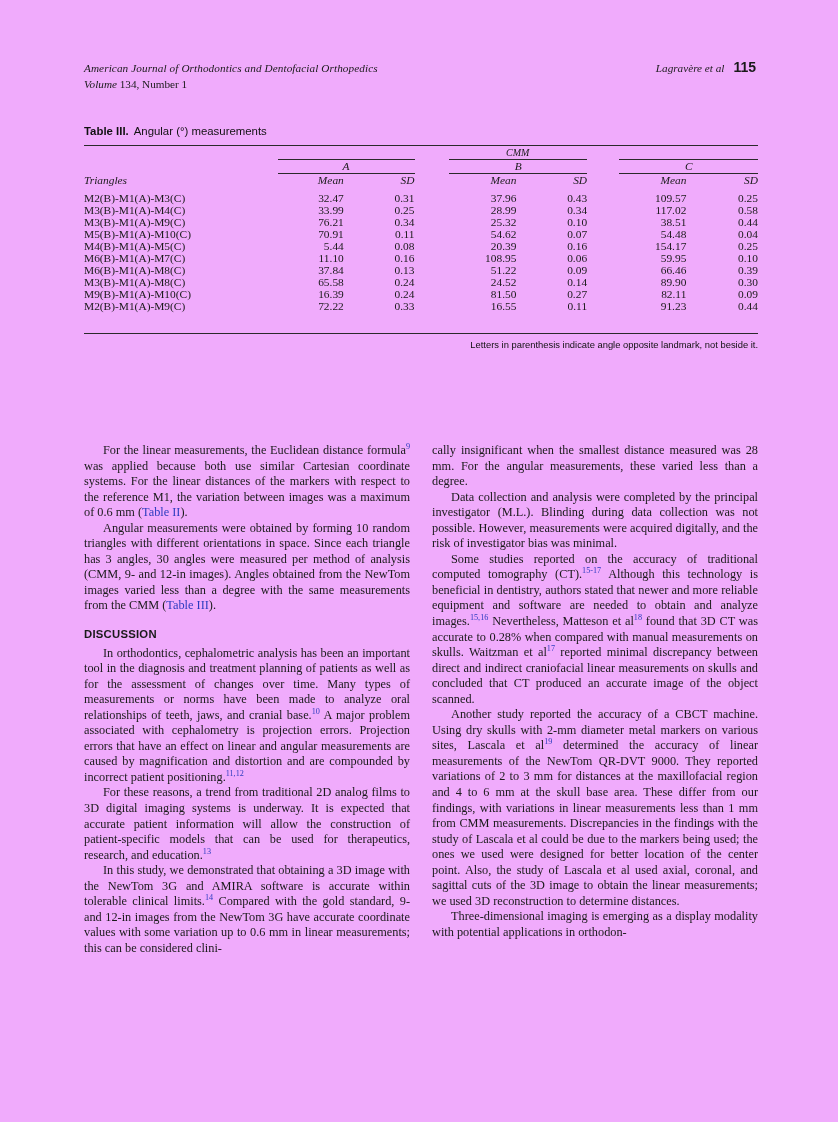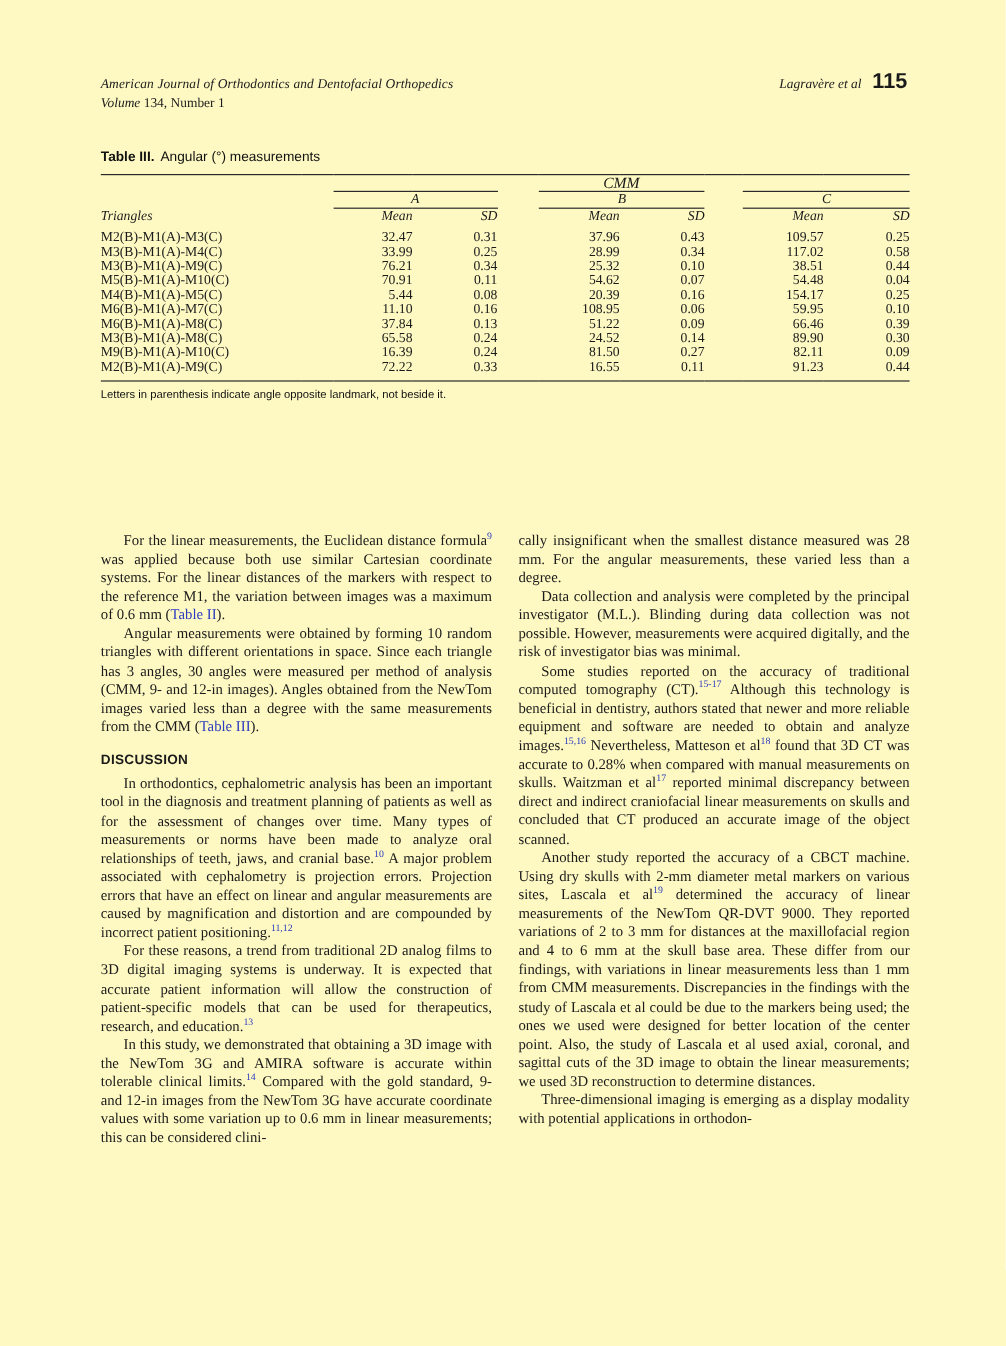--- a/index.html
+++ b/index.html
@@ -13,21 +13,21 @@
     position: relative;
     font-family: "Liberation Serif", serif;
     color: #1a1a1a;
     overflow: hidden;
   }
   .page {
     position: absolute;
     left: 0; top: 0;
     width: 838px;
     height: 1122px;
-    background: #fef9c3;
+    background: #f0abfc;
   }
 
   
   .runhead {
     position: absolute;
     left: 84px;
     top: 60px;
     width: 672px;
     font-size: 11.2px;
     line-height: 15px;
@@ -44,21 +44,21 @@
   }
   .runhead-right {
     font-style: italic;
     font-size: 11.2px;
     white-space: nowrap;
   }
   .runhead-pageno {
     font-style: normal;
     font-weight: bold;
     font-family: "Liberation Sans", sans-serif;
-    font-size: 18px;
+    font-size: 14px;
     margin-left: 9px;
   }
   .runhead-vol {
     font-size: 11.2px;
     margin-top: 1px;
   }
   .runhead-vol .it { font-style: italic; }
 
   
   .table-block {
@@ -85,21 +85,21 @@
     padding: 0;
     font-weight: normal;
   }
   .rule-top    { border-top: 1.6px solid #2a2a2a; }
   .rule-thin   { border-top: 0.9px solid #2a2a2a; }
   .rule-bottom { border-bottom: 1.6px solid #2a2a2a; }
 
   th.grp-label {
     font-style: italic;
     text-align: center;
-    font-size: 13px;
+    font-size: 10px;
     padding: 3px 0 4px 0;
     line-height: 13px;
   }
   th.sub-label {
     font-style: italic;
     font-size: 11.4px;
     padding: 3px 0 4px 0;
     line-height: 13px;
   }
   th.colhead-left {
@@ -121,27 +121,28 @@
   col.c-am   { width: 72px; }
   col.c-asd  { width: 78px; }
   col.c-gap2 { width: 40px; }
   col.c-bm   { width: 72px; }
   col.c-bsd  { width: 78px; }
   col.c-gap3 { width: 37px; }
   col.c-cm   { width: 72px; }
   col.c-csd  { width: 79px; }
 
   tr.firstdata td { padding-top: 6px; }
-  tr.lastdata  td { padding-bottom: 5px; }
+  tr.lastdata  td { padding-bottom: 21px; }
 
   .table-note {
     font-family: "Liberation Sans", sans-serif;
     font-size: 9.4px;
     margin-top: 5px;
     color: #111;
+    text-align: right;
   }
 
   
   .body-cols {
     position: absolute;
     left: 84px;
     top: 414px;
     width: 674px;
     height: 660px;
     margin-top: 29px;

